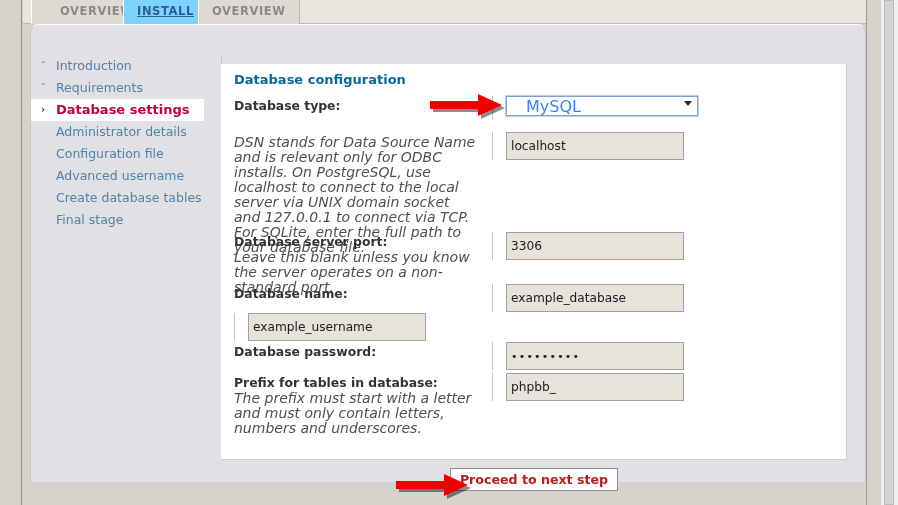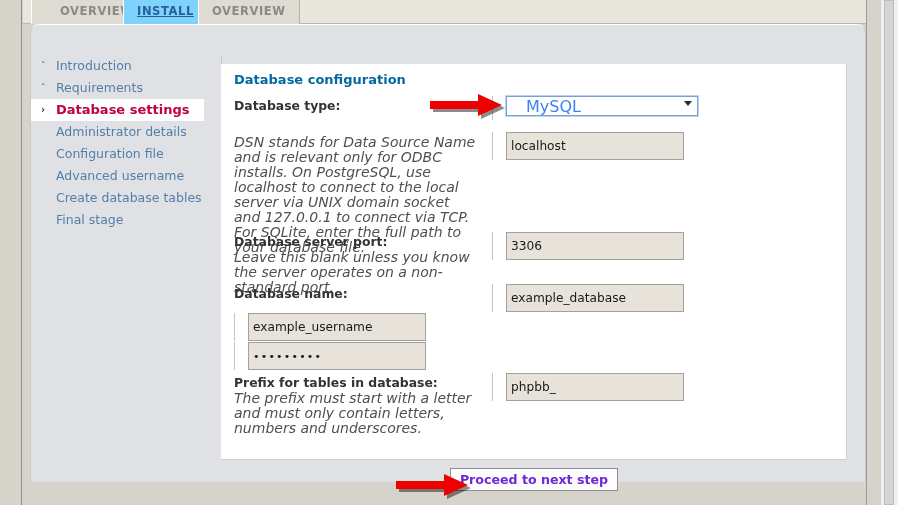--- a/index.html
+++ b/index.html
@@ -243,21 +243,21 @@
     left: 190px; top: 443px;
     width: 626px;
     text-align: center;
   }
   .submit-btn {
     display: inline-block;
     background: #fdfdfd;
     border: 1px solid #8e8e8e;
     font-size: 12.6px;
     font-weight: bold;
-    color: #6d28d9;
+    color: #b91c1c;
     padding: 3px 9px;
     cursor: pointer;
     font-family: "DejaVu Sans", "Liberation Sans", sans-serif;
   }
 
   
   .arrow {
     position: absolute;
     pointer-events: none;
   }
@@ -370,20 +370,23 @@
         <div class="row r-user">
           <div class="row-inner">
             <div class="fieldcol">
               <input class="txtinput" type="text" value="example_username" style="">
             </div>
           </div>
         </div>
 
         <div class="row r-pass">
           <div class="row-inner">
+            <div class="labelcol">
+              <div class="lbl">Database password:</div>
+            </div>
             <div class="fieldcol">
               <input class="txtinput pw" type="text" value="•••••••••" style="">
             </div>
           </div>
         </div>
 
         <div class="row r-prefix">
           <div class="row-inner">
             <div class="labelcol">
               <div class="lbl">Prefix for tables in database:</div>

